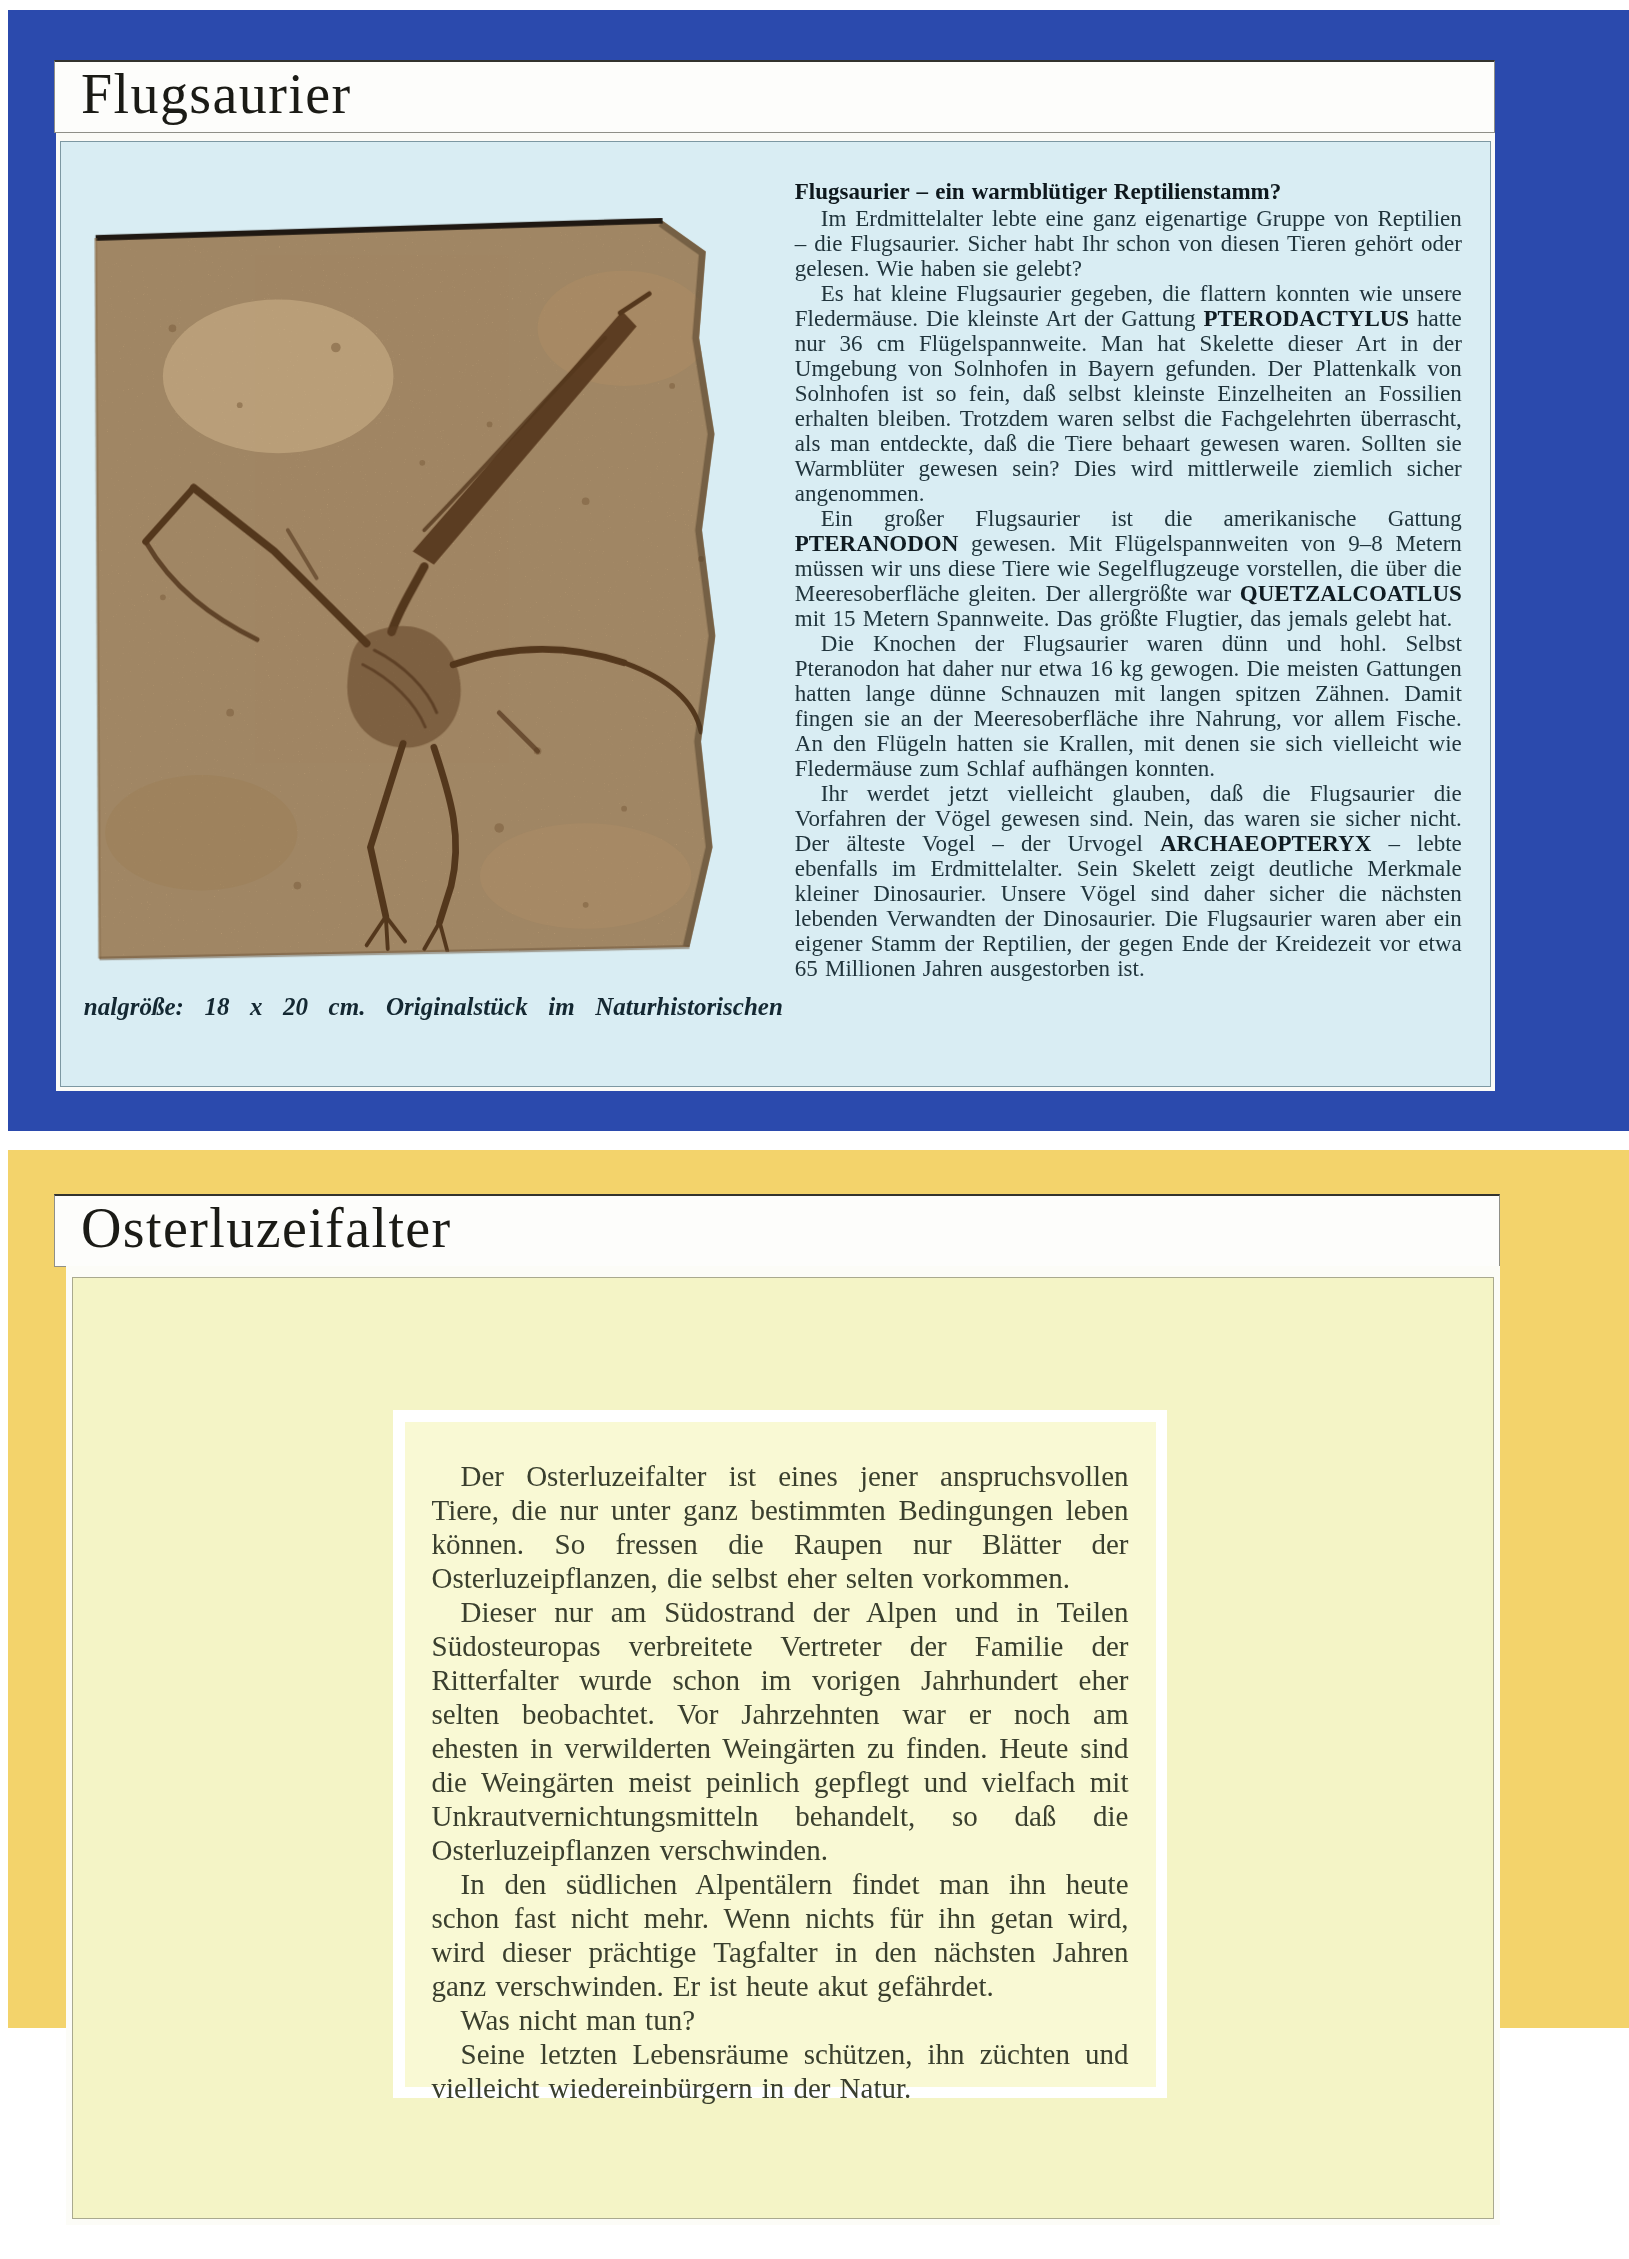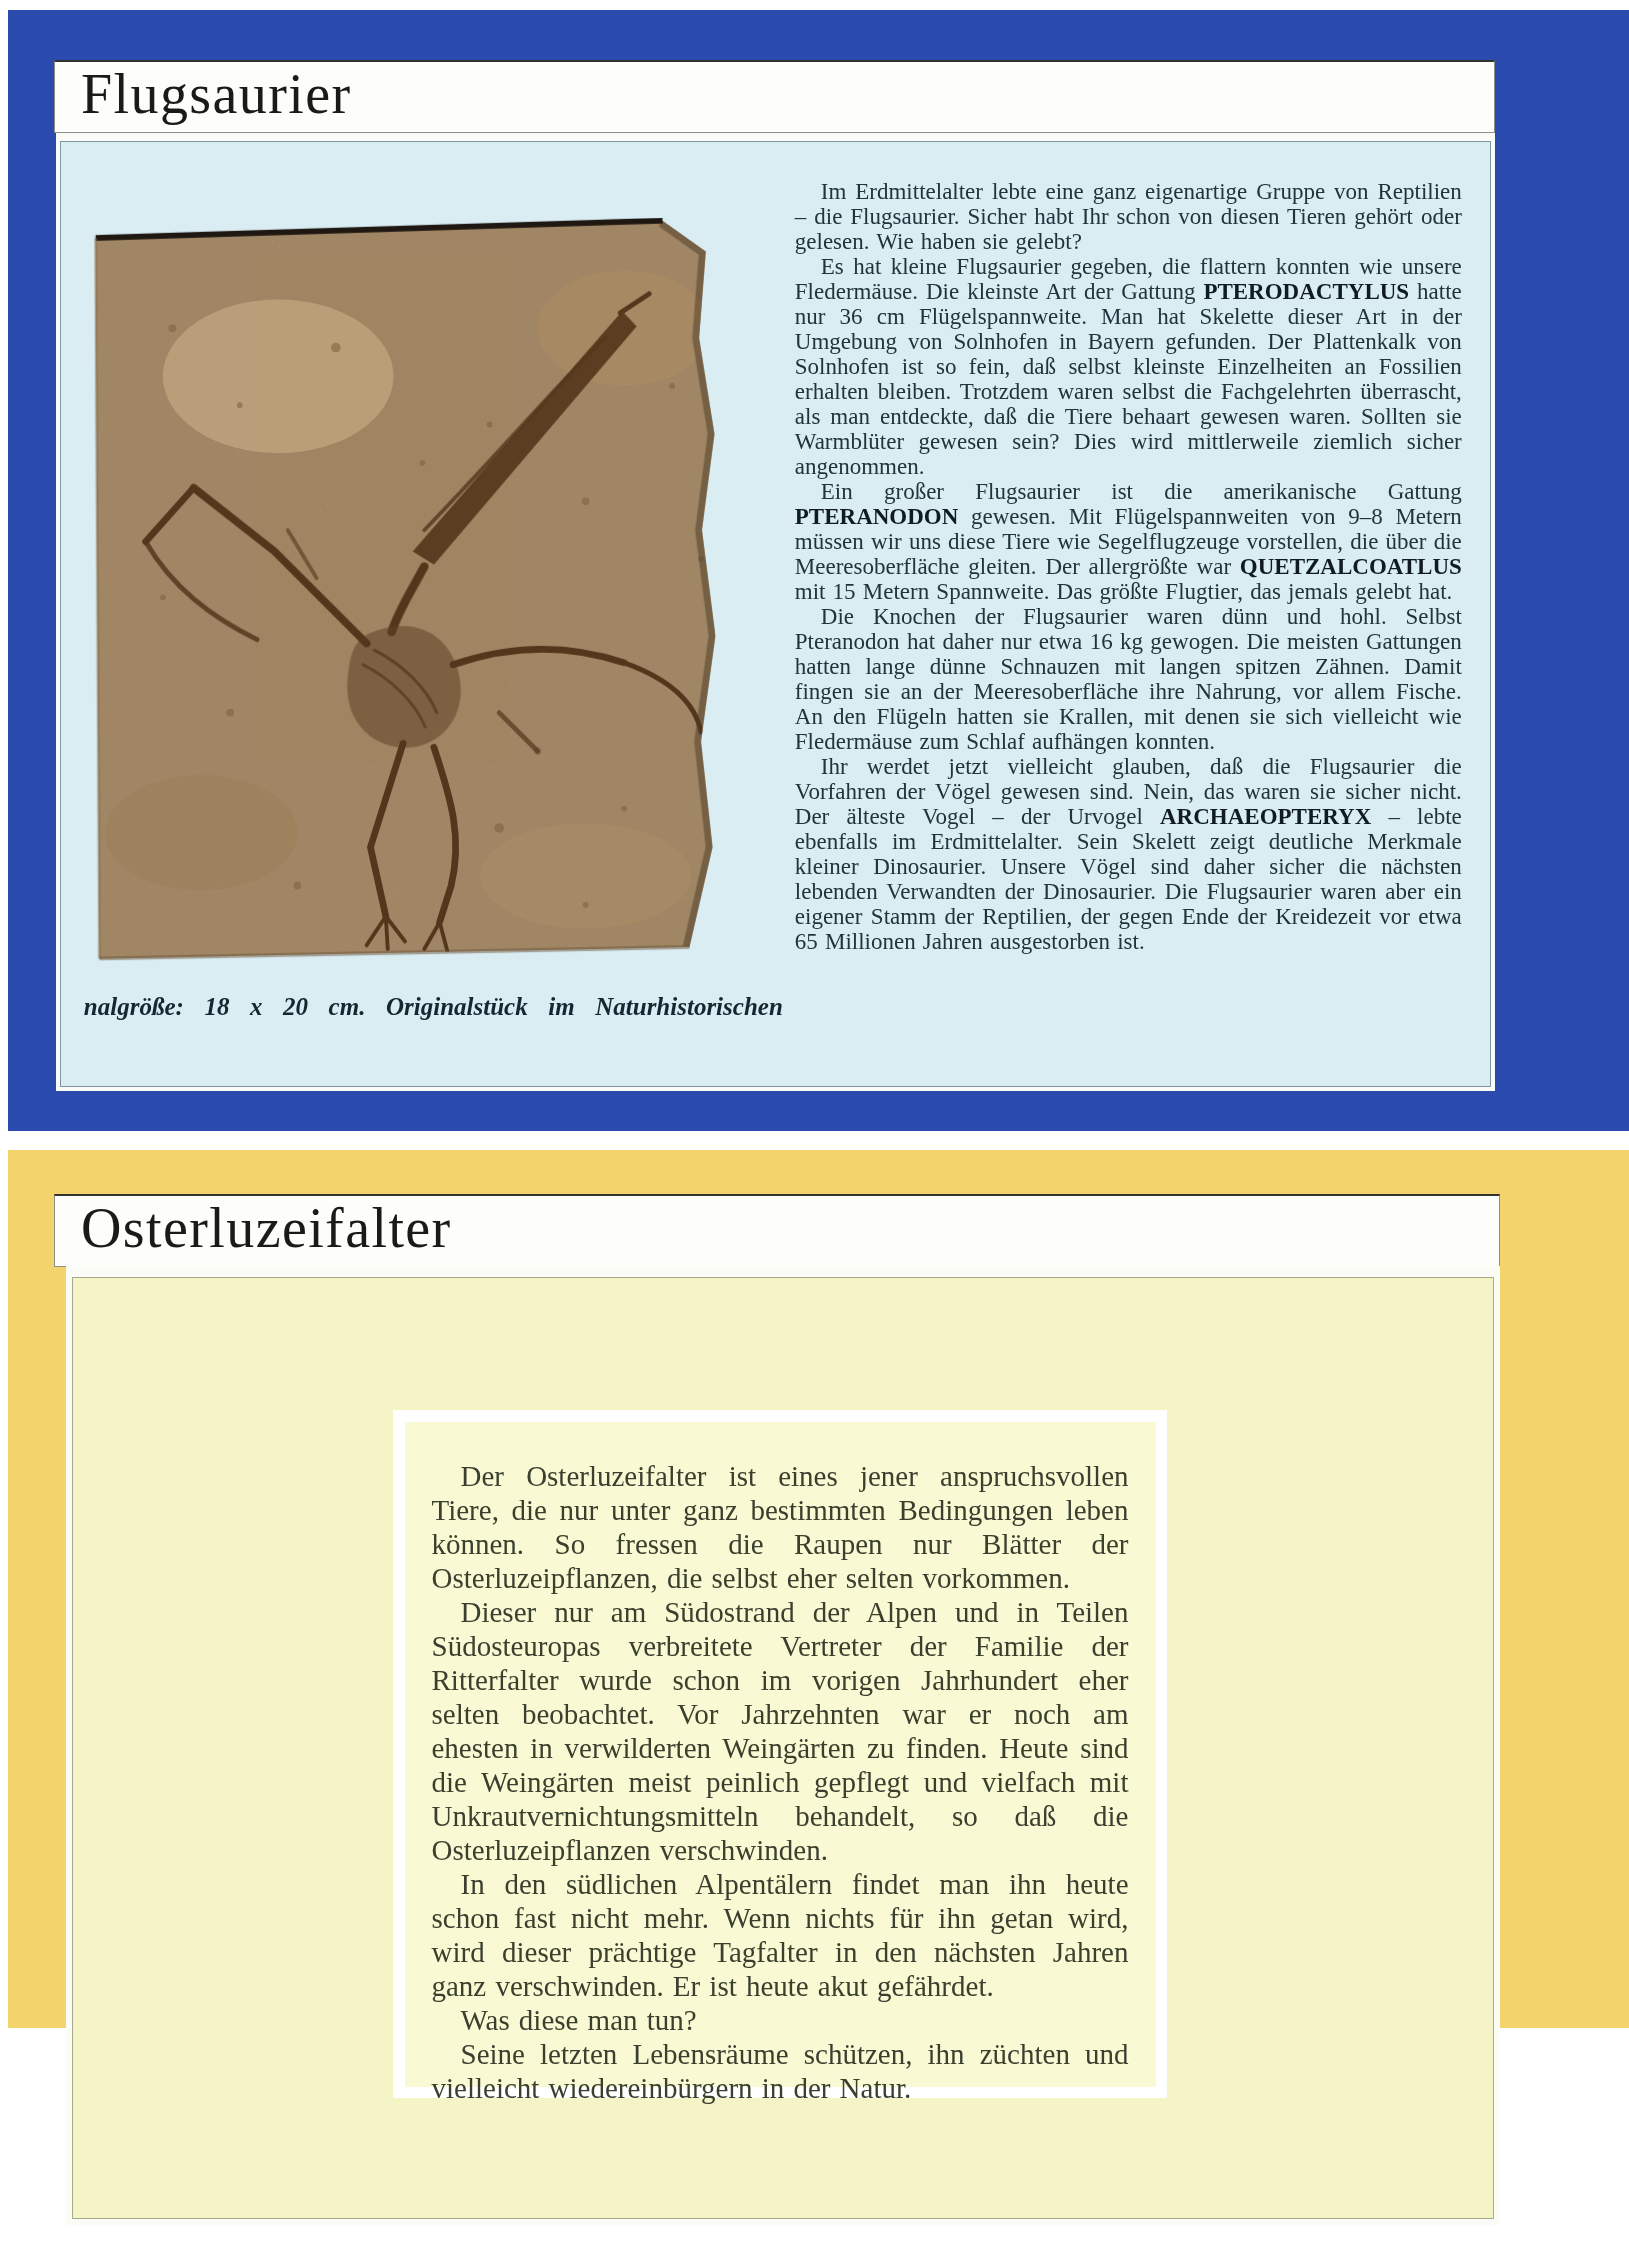--- a/index.html
+++ b/index.html
@@ -129,20 +129,21 @@
         <path d="M10,26 L600,8" stroke="#1f1812" stroke-width="6" fill="none"></path>
         <path d="M10,26 L14,776" stroke="#8a6f4e" stroke-width="3" fill="none" opacity="0.6"></path>
         <path d="M14,776 L628,764" stroke="#6b543a" stroke-width="4" fill="none" opacity="0.5"></path>
       </svg>
 
       <div class="caption">
           <div class="cap-line fill">nalgröße: 18 x 20 cm. Originalstück im Naturhistorischen</div>
         </div>
 
       <div class="textcol">
+        <h2>Flugsaurier – ein warmblütiger Reptilienstamm?</h2>
 
       <p><span>Im Erdmittelalter lebte eine ganz eigenartige Gruppe von Reptilien – die Flugsaurier. Sicher habt Ihr schon von diesen Tieren gehört oder gelesen. Wie haben sie gelebt?</span></p>
           <p><span>Es hat kleine Flugsaurier gegeben, die flattern konnten wie unsere Fledermäuse. Die kleinste Art der Gattung </span><b>PTERODACTYLUS</b><span> hatte nur 36 cm Flügelspannweite. Man hat Skelette dieser Art in der Umgebung von Solnhofen in Bayern gefunden. Der Plattenkalk von Solnhofen ist so fein, daß selbst kleinste Einzelheiten an Fossilien erhalten bleiben. Trotzdem waren selbst die Fachgelehrten überrascht, als man entdeckte, daß die Tiere behaart gewesen waren. Sollten sie Warmblüter gewesen sein? Dies wird mittlerweile ziemlich sicher angenommen.</span></p>
           <p><span>Ein großer Flugsaurier ist die amerikanische Gattung </span><b>PTERANODON</b><span> gewesen. Mit Flügelspannweiten von 9–8 Metern müssen wir uns diese Tiere wie Segelflugzeuge vorstellen, die über die Meeresoberfläche gleiten. Der allergrößte war </span><b>QUETZALCOATLUS</b><span> mit 15 Metern Spannweite. Das größte Flugtier, das jemals gelebt hat.</span></p>
           <p><span>Die Knochen der Flugsaurier waren dünn und hohl. Selbst Pteranodon hat daher nur etwa 16 kg gewogen. Die meisten Gattungen hatten lange dünne Schnauzen mit langen spitzen Zähnen. Damit fingen sie an der Meeresoberfläche ihre Nahrung, vor allem Fische. An den Flügeln hatten sie Krallen, mit denen sie sich vielleicht wie Fledermäuse zum Schlaf aufhängen konnten.</span></p>
           <p><span>Ihr werdet jetzt vielleicht glauben, daß die Flugsaurier die Vorfahren der Vögel gewesen sind. Nein, das waren sie sicher nicht. Der älteste Vogel – der Urvogel </span><b>ARCHAEOPTERYX</b><span> – lebte ebenfalls im Erdmittelalter. Sein Skelett zeigt deutliche Merkmale kleiner Dinosaurier. Unsere Vögel sind daher sicher die nächsten lebenden Verwandten der Dinosaurier. Die Flugsaurier waren aber ein eigener Stamm der Reptilien, der gegen Ende der Kreidezeit vor etwa 65 Millionen Jahren ausgestorben ist.</span></p>
         </div>
 
     </div>
   </div>
@@ -156,20 +157,20 @@
 
   <div id="card2">
     <div id="card2-inner"></div>
     <div id="textbox">
       <div id="textbox-inner">
         <div class="textcol2">
 
         <p>Der Osterluzeifalter ist eines jener anspruchsvollen Tiere, die nur unter ganz bestimmten Bedingungen leben können. So fressen die Raupen nur Blätter der Osterluzeipflanzen, die selbst eher selten vorkommen.</p>
             <p>Dieser nur am Südostrand der Alpen und in Teilen Südosteuropas verbreitete Vertreter der Familie der Ritterfalter wurde schon im vorigen Jahrhundert eher selten beobachtet. Vor Jahrzehnten war er noch am ehesten in verwilderten Weingärten zu finden. Heute sind die Weingärten meist peinlich gepflegt und vielfach mit Unkrautvernichtungsmitteln behandelt, so daß die Osterluzeipflanzen verschwinden.</p>
             <p>In den südlichen Alpentälern findet man ihn heute schon fast nicht mehr. Wenn nichts für ihn getan wird, wird dieser prächtige Tagfalter in den nächsten Jahren ganz verschwinden. Er ist heute akut gefährdet.</p>
-            <p>Was diese man tun?</p>
+            <p>Was nicht man tun?</p>
             <p>Seine letzten Lebensräume schützen, ihn züchten und vielleicht wiedereinbürgern in der Natur.</p>
           </div>
       </div>
     </div>
   </div>
 </div>
 
 
 </body></html>

